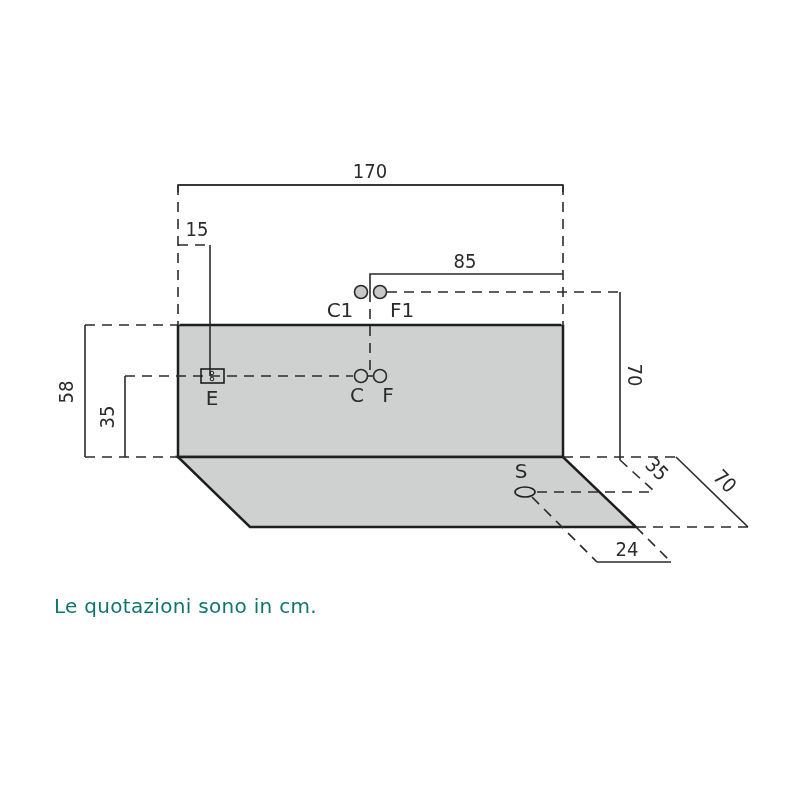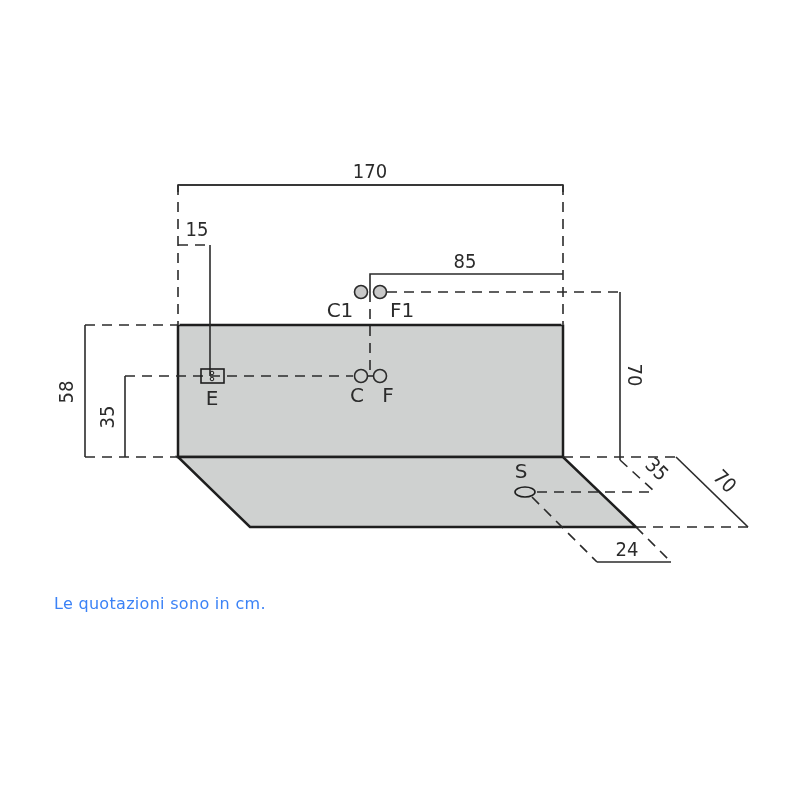--- a/index.html
+++ b/index.html
@@ -1,20 +1,20 @@
 <!DOCTYPE html>
 <html><head>
   <meta charset="utf-8">
   <style>
     html, body { margin: 0; padding: 0; background: #ffffff; }
     body { width: 800px; height: 800px; position: relative; overflow: hidden; font-family: "DejaVu Sans", sans-serif; }
     #diagram { position: absolute; left: 0; top: 0; width: 800px; height: 800px; }
     .dim-text { font-family: "DejaVu Sans Condensed", "DejaVu Sans", sans-serif; font-size: 20px; fill: #2b2b2b; font-stretch: condensed; }
     .label-text { font-family: "DejaVu Sans", sans-serif; font-size: 20px; fill: #2b2b2b; }
-    .note { position: absolute; left: 54px; top: 594px; font-family: "DejaVu Sans", sans-serif; font-size: 16px; color: #3b82f6; letter-spacing: 0.3px; }
+    .note { position: absolute; left: 54px; top: 594px; font-family: "DejaVu Sans", sans-serif; font-size: 20px; color: #0f766e; letter-spacing: 0.3px; }
   </style>
 </head>
 <body>
 
 <svg id="diagram" viewBox="0 0 800 800" xmlns="http://www.w3.org/2000/svg">
 
   <rect x="178" y="325" width="385" height="132" fill="#cfd1d0" stroke="#1e1e1e" stroke-width="2.5"></rect>
 
   <polygon points="178,457 563,457 636,527 250,527" fill="#cfd1d0" stroke="#1e1e1e" stroke-width="2.5"></polygon>
 

